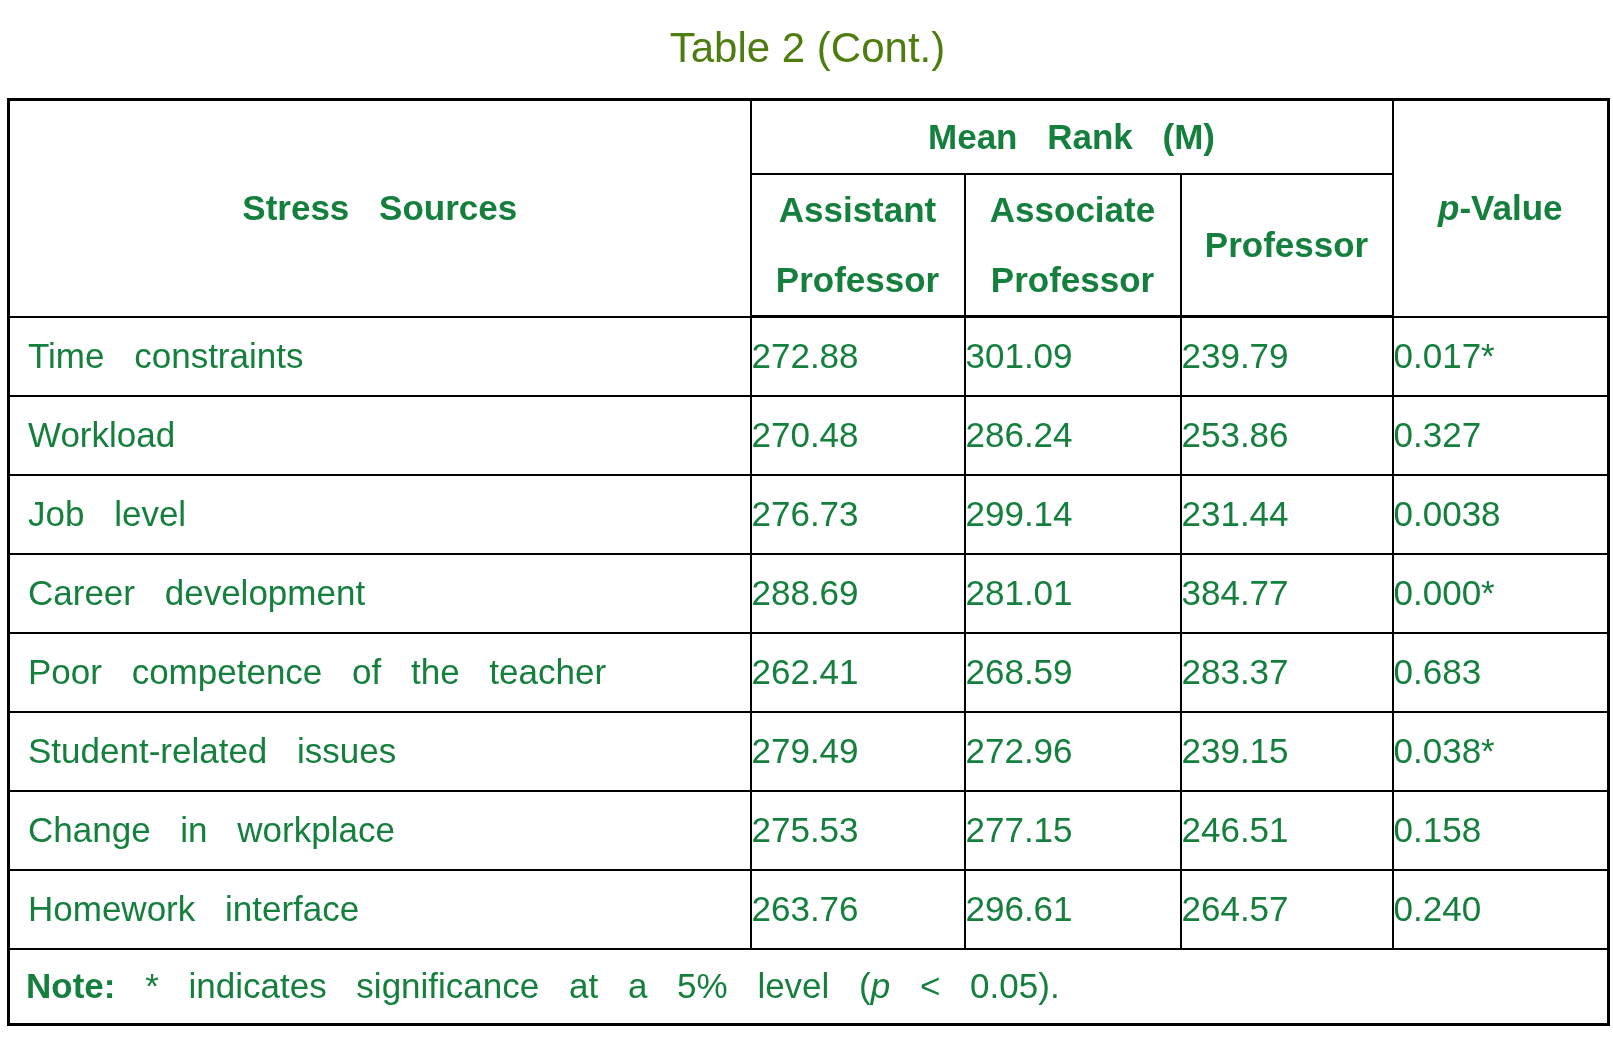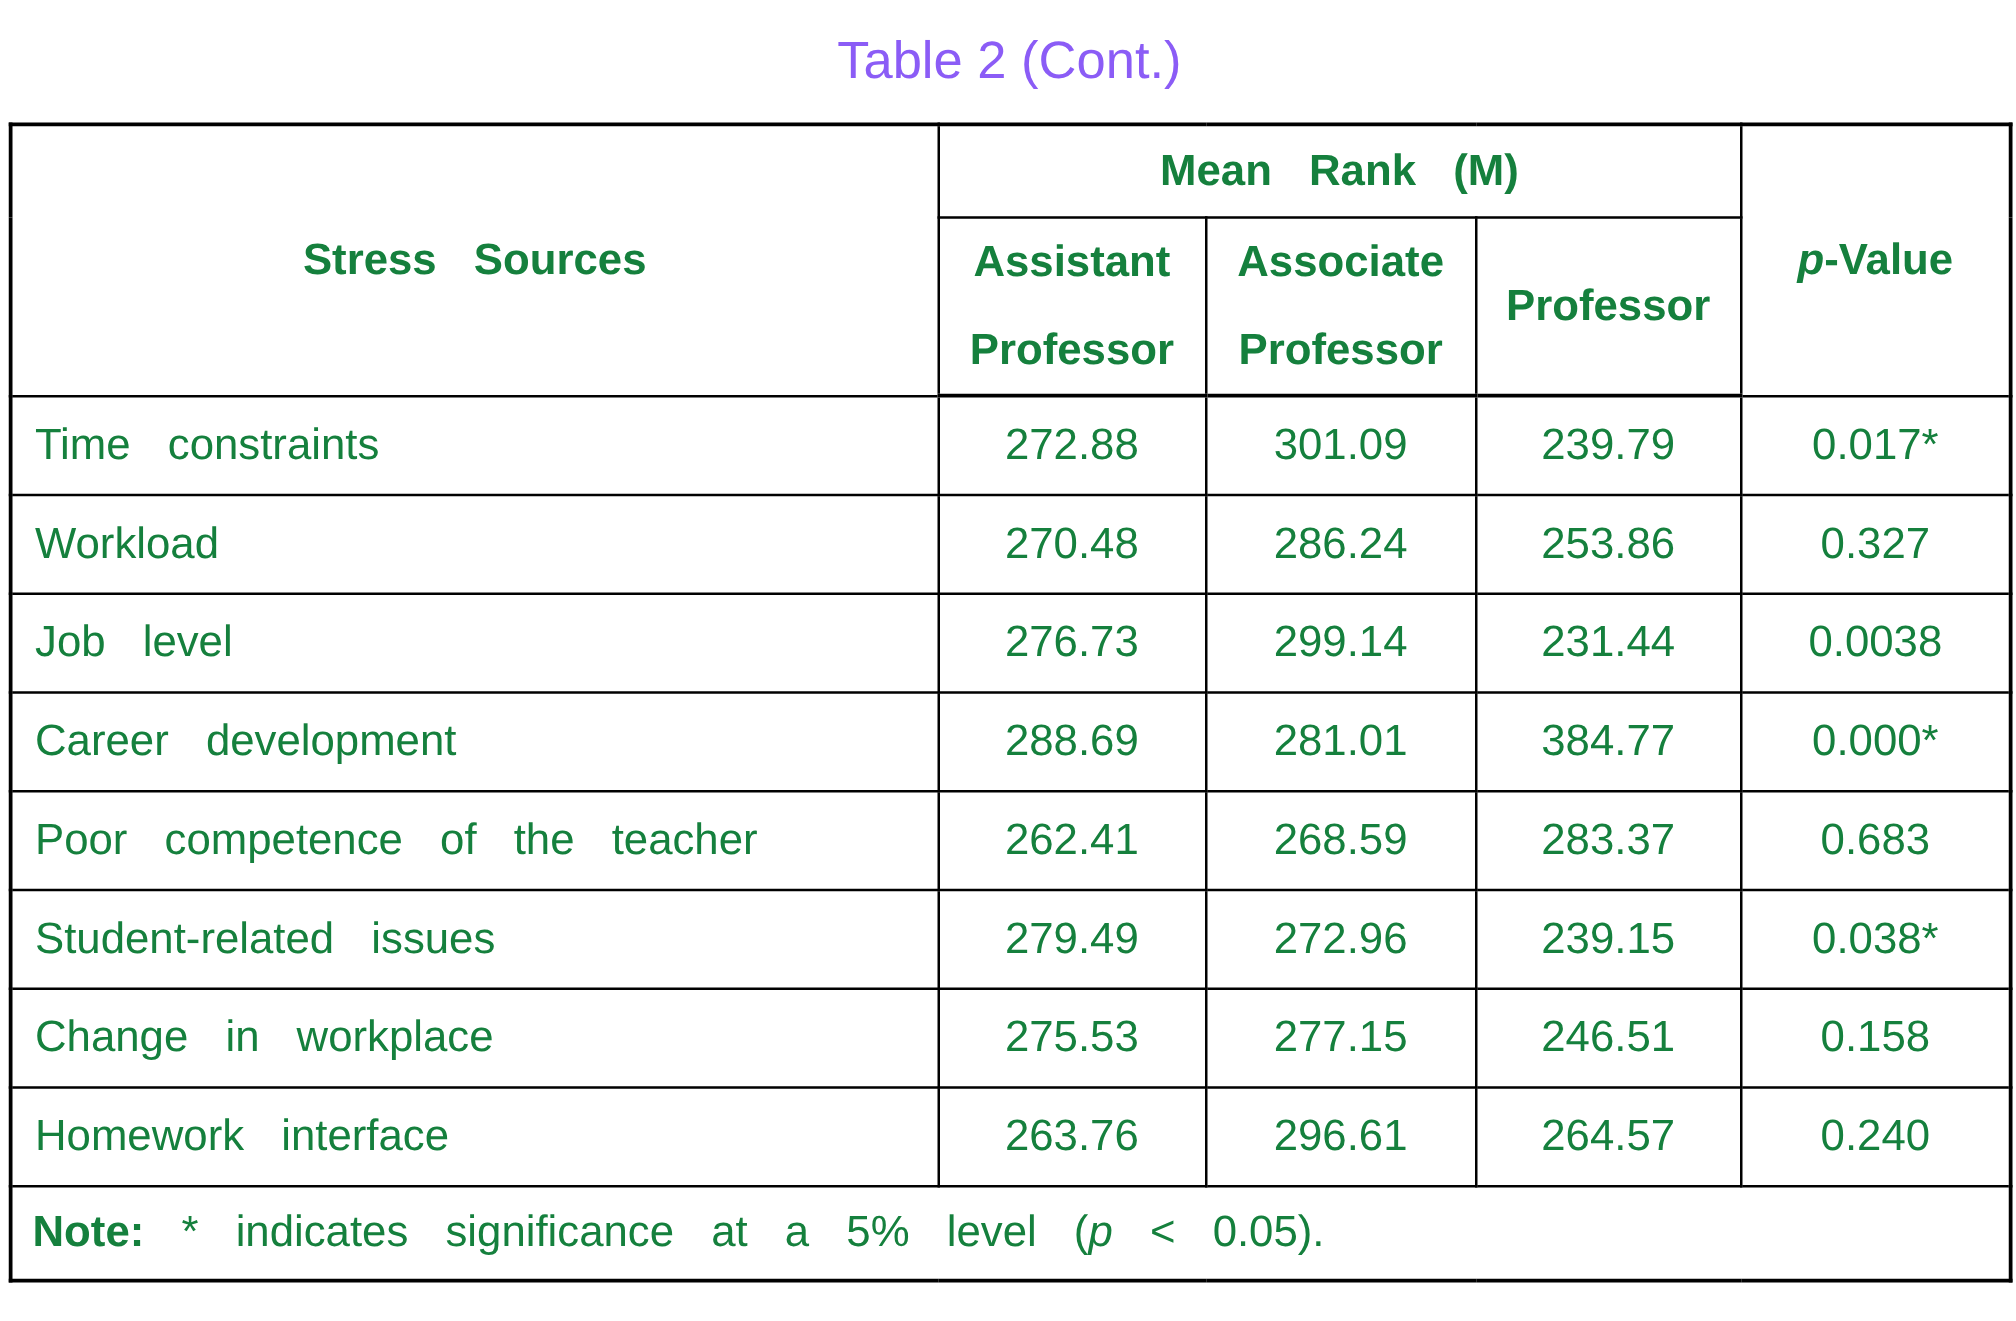--- a/index.html
+++ b/index.html
@@ -11,21 +11,21 @@
     overflow: hidden;
     position: relative;
   }
   .page-title {
     position: absolute;
     left: 8px; top: 24px;
     width: 1599px;
     text-align: center;
     font-size: 42px;
     font-weight: 400;
-    color: #8b5cf6;
+    color: #4d7c0f;
   }
   table.stress-table {
     position: absolute;
     left: 7px; top: 98px;
     width: 1600px;
     border-collapse: collapse;
     table-layout: fixed;
     background: #ffffff;
   }
   table.stress-table th,
@@ -46,21 +46,21 @@
   tr.subhead-row { height: 143px; }
   tbody tr.data-row { height: 79px; }
   tr.note-row { height: 76px; }
 
   th.two-line { white-space: pre-line; line-height: 2.0; }
 
   td.label-cell {
     text-align: left;
     padding-left: 18px;
   }
-  td.num-cell { text-align: center; }
+  td.num-cell { }
 
   td.note-cell {
     text-align: left;
     padding-left: 16px;
     font-size: 34px;
   }
   td.note-cell .note-label { font-weight: 700; }
   .italic { font-style: italic; }
 </style>
 </head>

